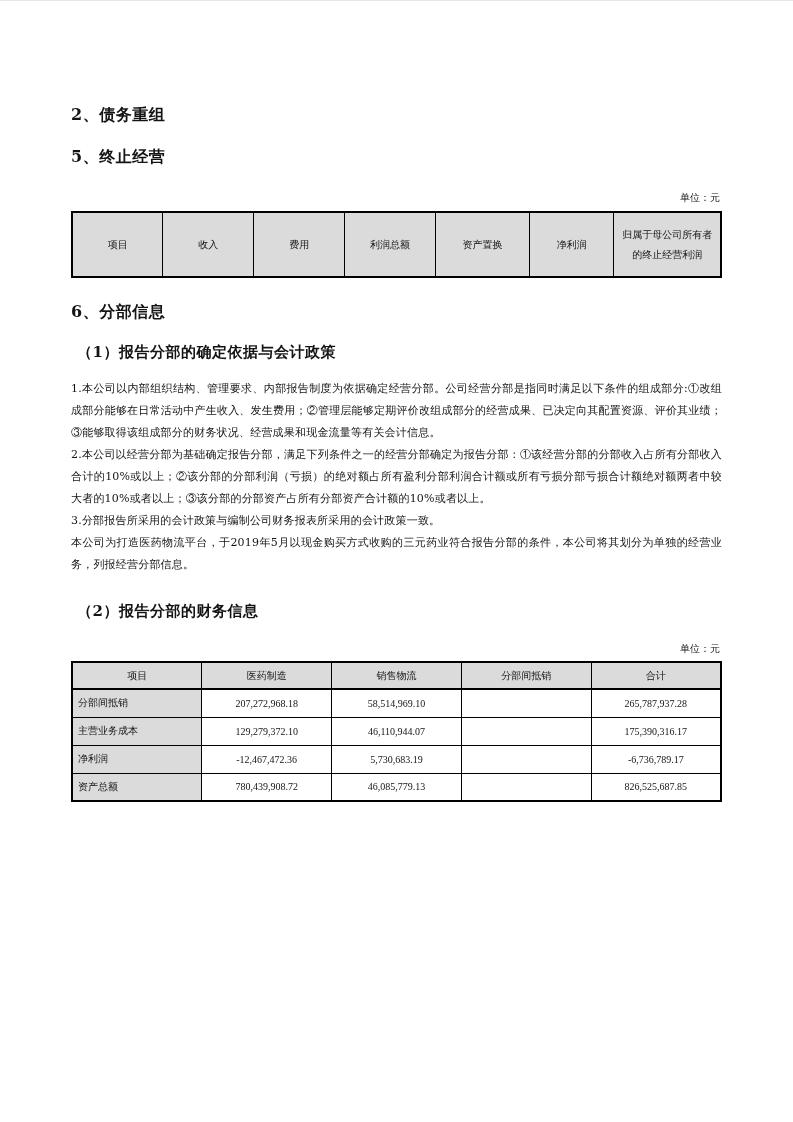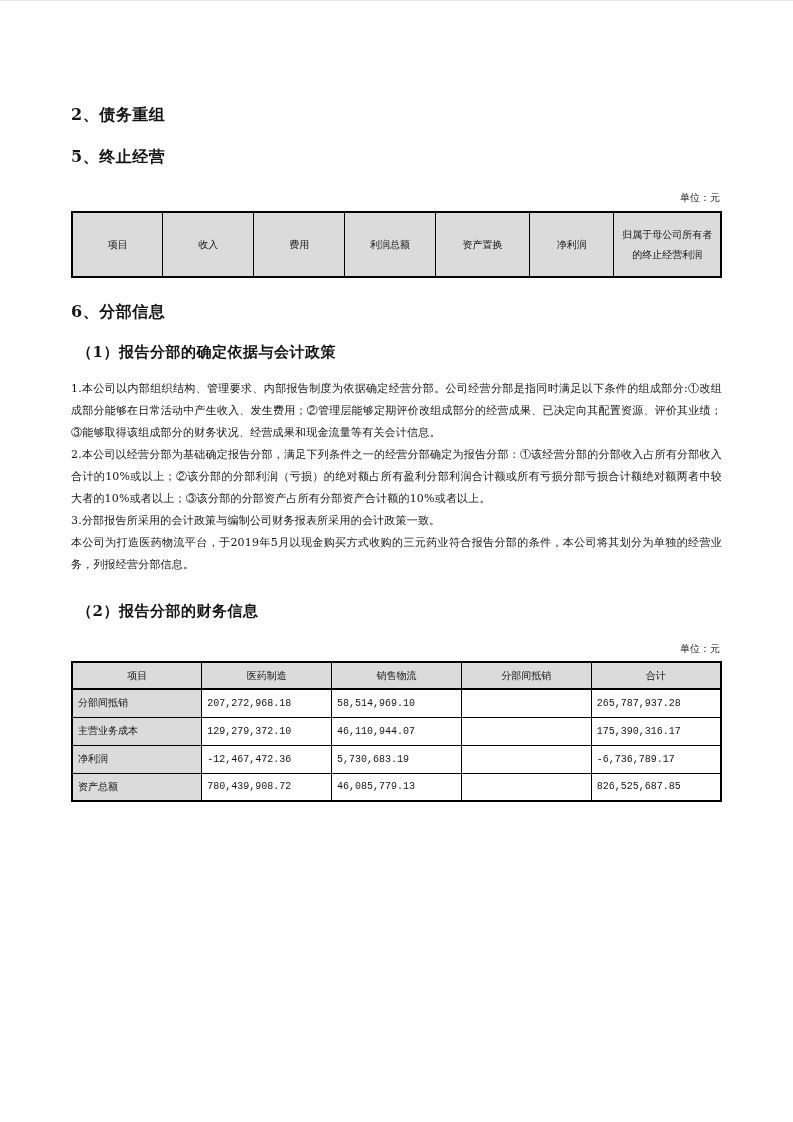--- a/index.html
+++ b/index.html
@@ -66,23 +66,23 @@
   }
   table.t1 th { height: 65px; }
   table.t2 th { height: 27px; padding: 2px 4px; }
   table.t2 td { height: 28px; vertical-align: middle; }
   td.row-label {
     background: #dbdbdb;
     text-align: left;
     font-size: 14px;
   }
   td.num {
-    text-align: left;
+    text-align: center;
     font-size: 13.5px;
-    font-family: Liberation Mono, monospace;
+    font-family: Liberation Serif, serif;
   }
   .table-note {
     font-size: 13px;
     line-height: 18px;
     margin: 6px 0 0 1px;
   }
   .section-gap { margin-top: 24px; }
   .paras {
     margin-top: 16px;
   }

